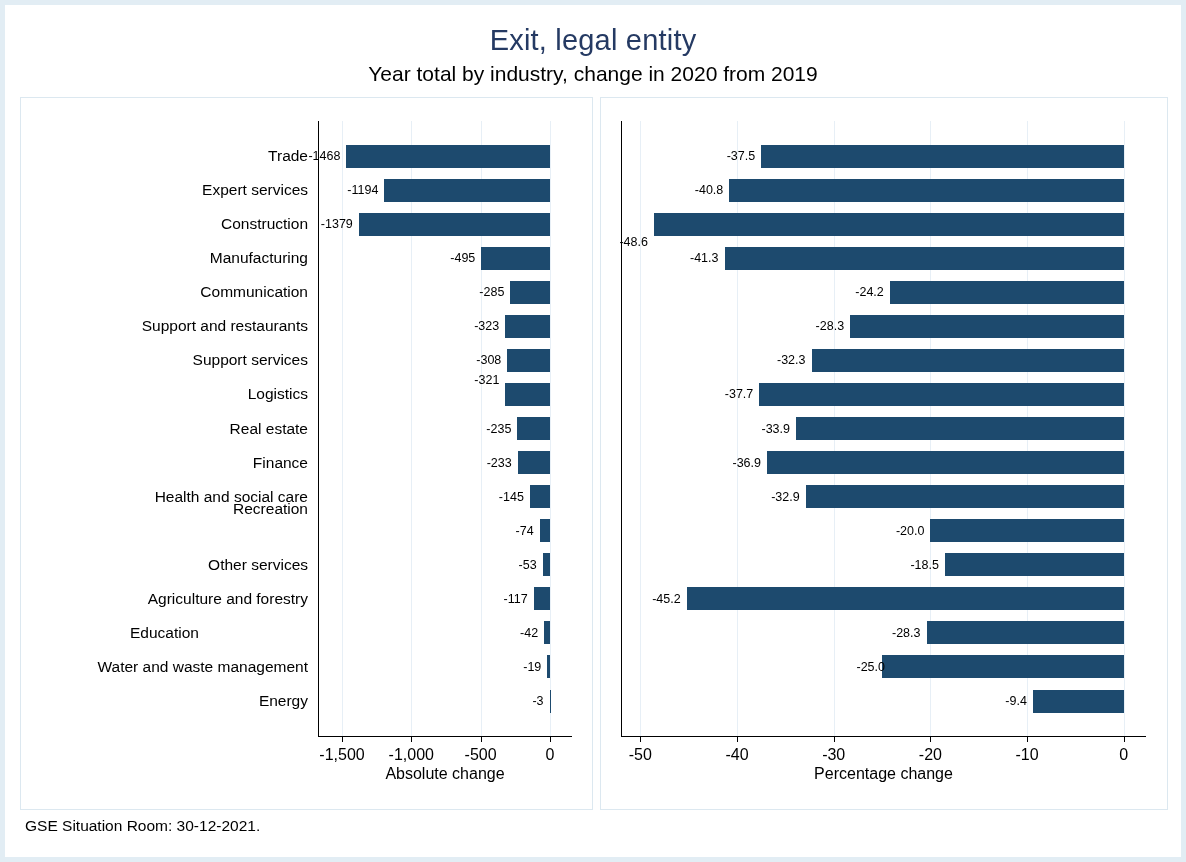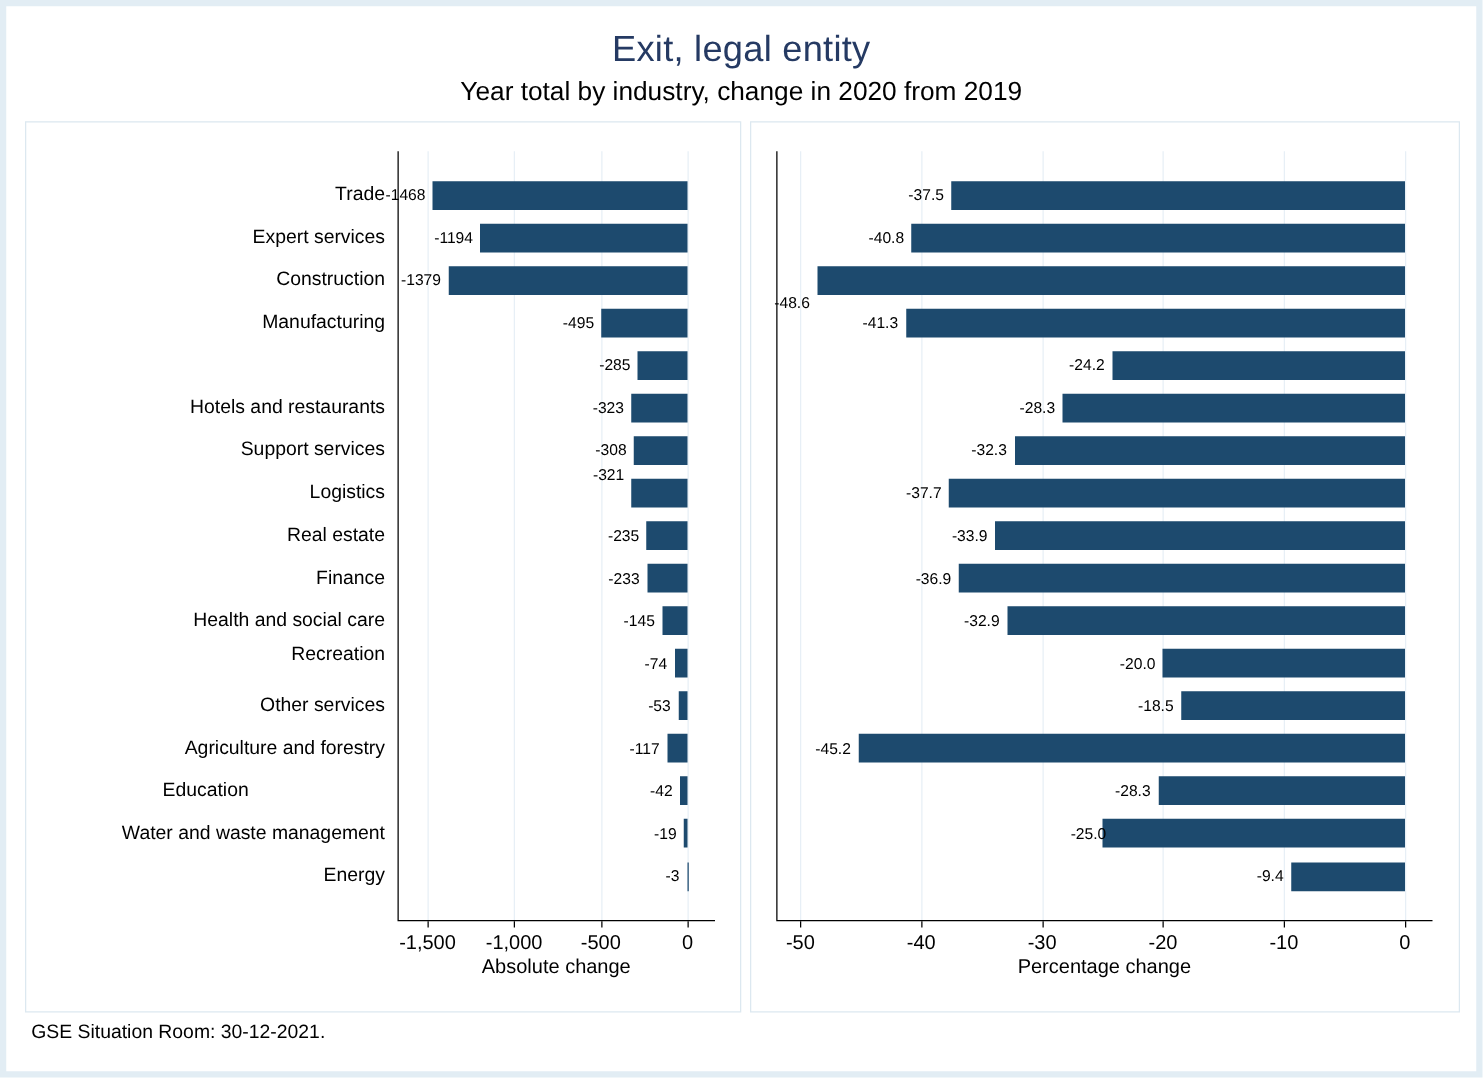--- a/index.html
+++ b/index.html
@@ -81,41 +81,42 @@
       <div class="barlabel" style="left: 277.4px; top: 84.1px;">-1194</div>
       <div class="catlabel" style="top: 82.1px;">Expert services</div>
       <div class="bar" style="left: 337.8px; width: 191.2px; top: 114.6px; background: rgb(29, 74, 110);"></div>
       <div class="barlabel" style="left: 251.8px; top: 118.1px;">-1379</div>
       <div class="catlabel" style="top: 116.1px;">Construction</div>
       <div class="bar" style="left: 460.3px; width: 68.6px; top: 148.7px; background: rgb(29, 74, 110);"></div>
       <div class="barlabel" style="left: 374.3px; top: 152.2px;">-495</div>
       <div class="catlabel" style="top: 150.2px;">Manufacturing</div>
       <div class="bar" style="left: 489.4px; width: 39.5px; top: 182.7px; background: rgb(29, 74, 110);"></div>
       <div class="barlabel" style="left: 403.4px; top: 186.2px;">-285</div>
+      <div class="catlabel" style="top: 184.2px;">Communication</div>
       <div class="bar" style="left: 484.2px; width: 44.8px; top: 216.8px; background: rgb(29, 74, 110);"></div>
       <div class="barlabel" style="left: 398.2px; top: 220.3px;">-323</div>
-      <div class="catlabel" style="top: 218.3px;">Hotels and restaurants</div>
+      <div class="catlabel" style="top: 218.3px;">Support and restaurants</div>
       <div class="bar" style="left: 486.3px; width: 42.7px; top: 250.9px; background: rgb(29, 74, 110);"></div>
       <div class="barlabel" style="left: 400.3px; top: 254.4px;">-308</div>
       <div class="catlabel" style="top: 252.4px;">Support services</div>
       <div class="bar" style="left: 484.4px; width: 44.5px; top: 284.9px; background: rgb(29, 74, 110);"></div>
       <div class="barlabel" style="left: 398.4px; top: 274px;">-321</div>
       <div class="catlabel" style="top: 286.4px;">Logistics</div>
       <div class="bar" style="left: 496.4px; width: 32.6px; top: 319px; background: rgb(29, 74, 110);"></div>
       <div class="barlabel" style="left: 410.4px; top: 322.5px;">-235</div>
       <div class="catlabel" style="top: 320.5px;">Real estate</div>
       <div class="bar" style="left: 496.7px; width: 32.3px; top: 353px; background: rgb(29, 74, 110);"></div>
       <div class="barlabel" style="left: 410.7px; top: 356.5px;">-233</div>
       <div class="catlabel" style="top: 354.5px;">Finance</div>
       <div class="bar" style="left: 508.9px; width: 20.1px; top: 387.1px; background: rgb(29, 74, 110);"></div>
       <div class="barlabel" style="left: 422.9px; top: 390.6px;">-145</div>
       <div class="catlabel" style="top: 388.6px;">Health and social care</div>
       <div class="bar" style="left: 518.7px; width: 10.3px; top: 421.2px; background: rgb(29, 74, 110);"></div>
       <div class="barlabel" style="left: 432.7px; top: 424.7px;">-74</div>
-      <div class="catlabel" style="top: 416px;">Recreation</div>
+      <div class="catlabel" style="top: 401px;">Recreation</div>
       <div class="bar" style="left: 521.6px; width: 7.3px; top: 455.2px; background: rgb(29, 74, 110);"></div>
       <div class="barlabel" style="left: 435.6px; top: 458.7px;">-53</div>
       <div class="catlabel" style="top: 456.7px;">Other services</div>
       <div class="bar" style="left: 512.7px; width: 16.2px; top: 489.3px; background: rgb(29, 74, 110);"></div>
       <div class="barlabel" style="left: 426.7px; top: 492.8px;">-117</div>
       <div class="catlabel" style="top: 490.8px;">Agriculture and forestry</div>
       <div class="bar" style="left: 523.1px; width: 5.8px; top: 523.3px; background: rgb(29, 74, 110);"></div>
       <div class="barlabel" style="left: 437.1px; top: 526.8px;">-42</div>
       <div class="catlabel" style="top: 524.8px; text-align: center;">Education</div>
       <div class="bar" style="left: 526.3px; width: 2.6px; top: 557.4px; background: rgb(29, 74, 110);"></div>

